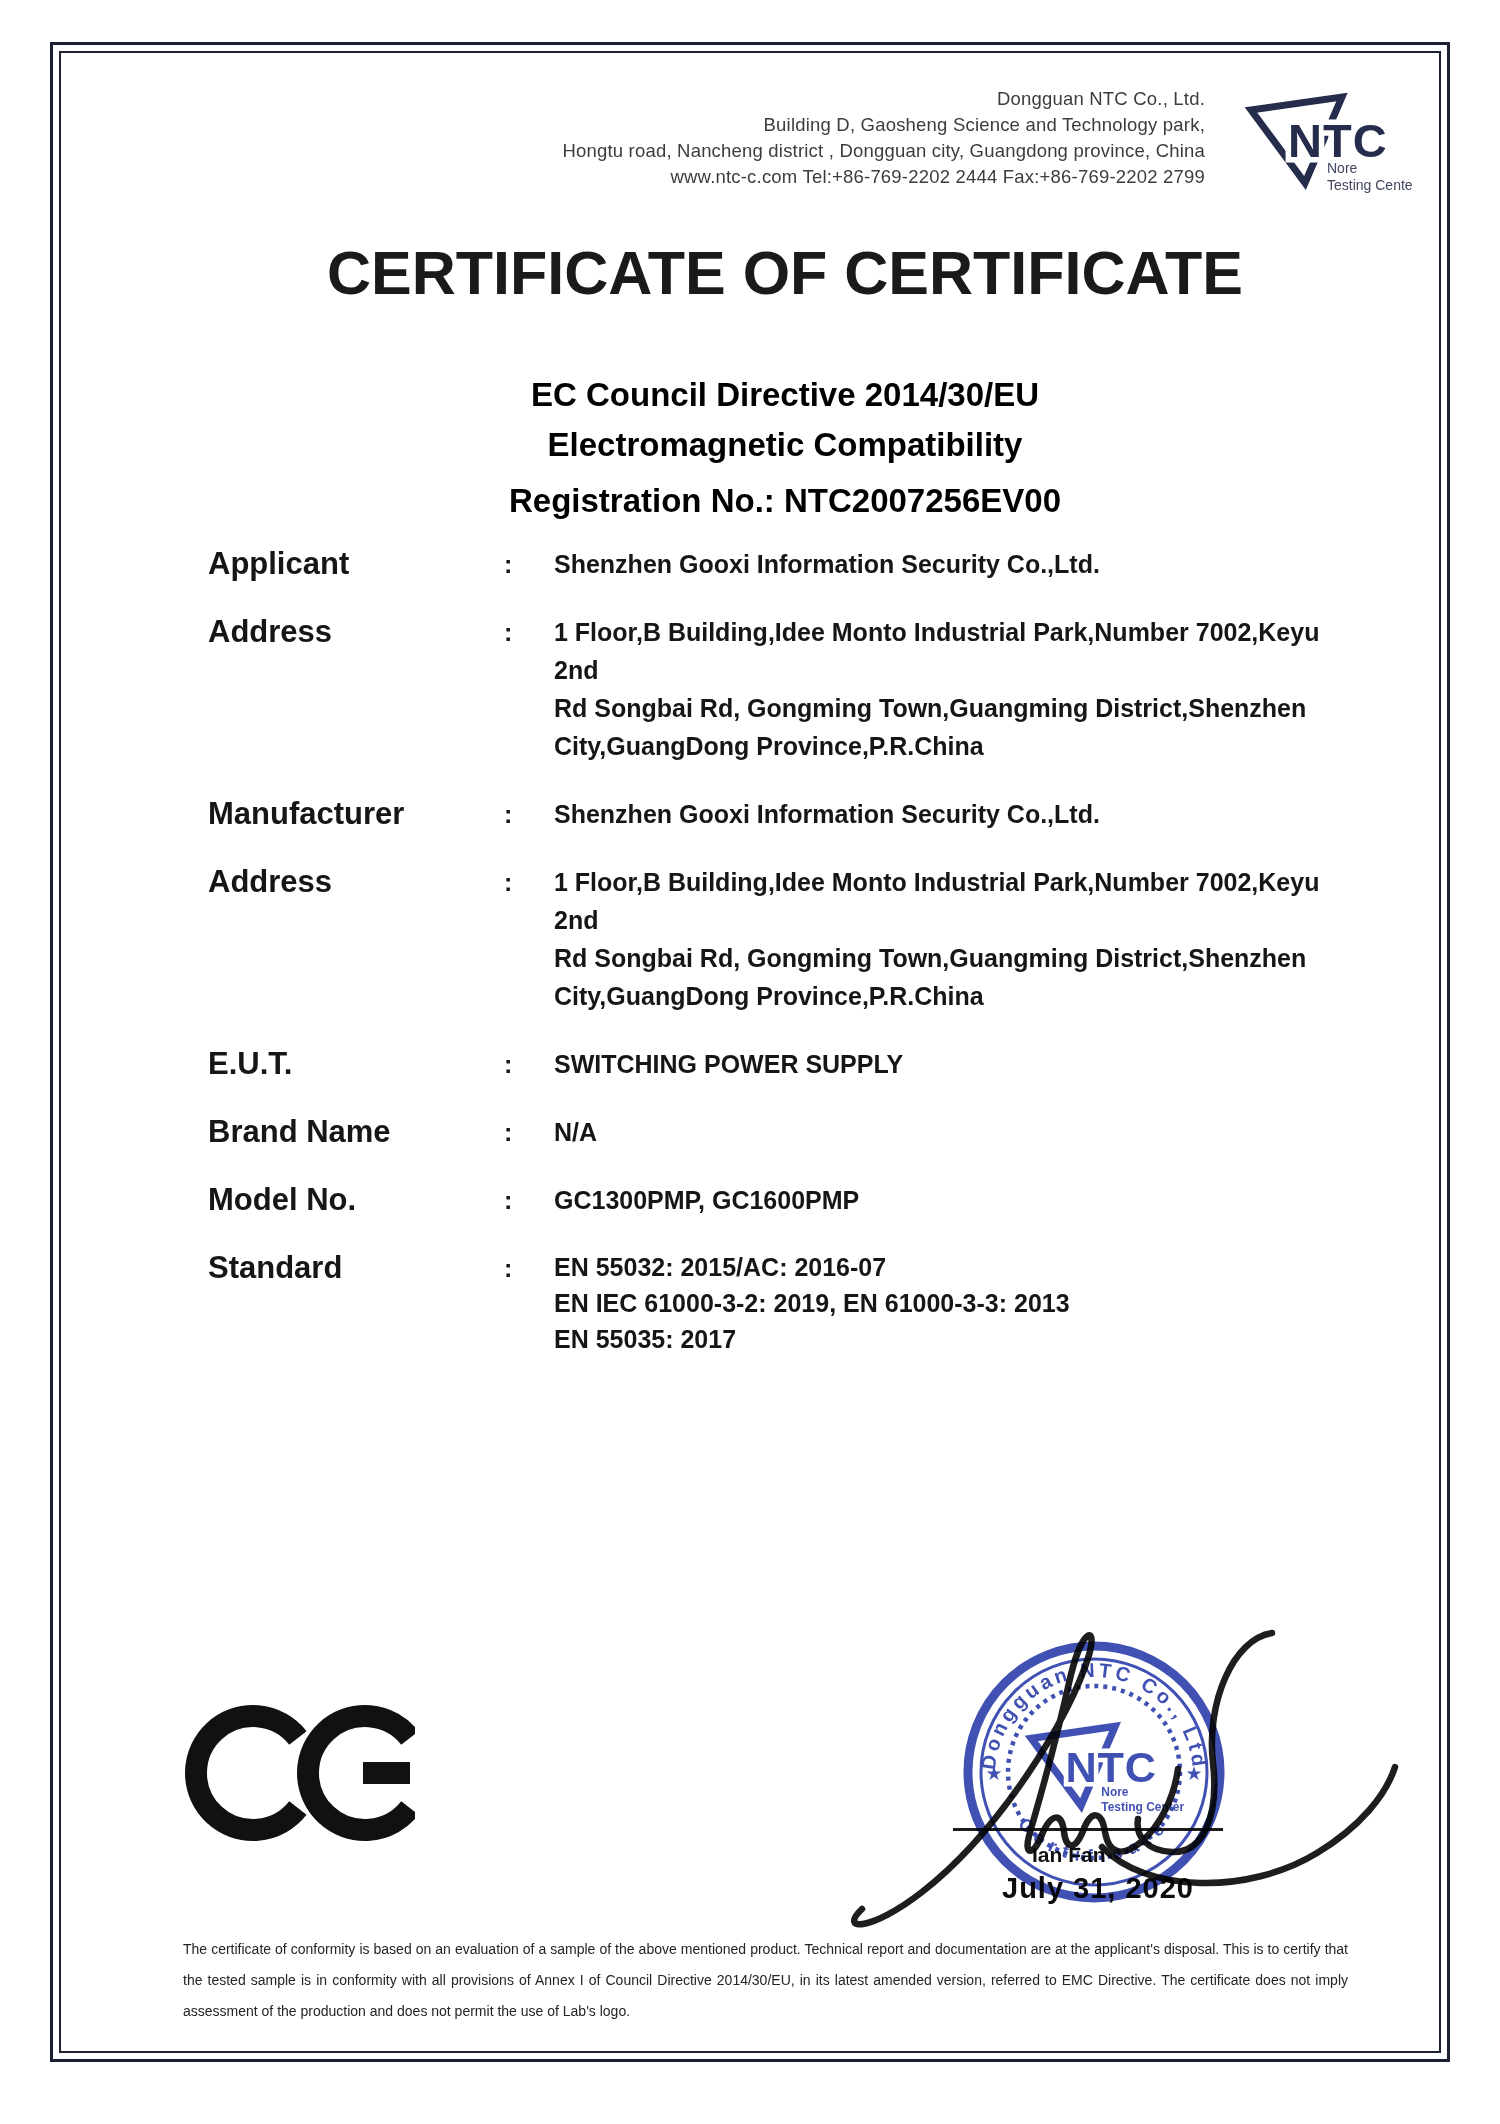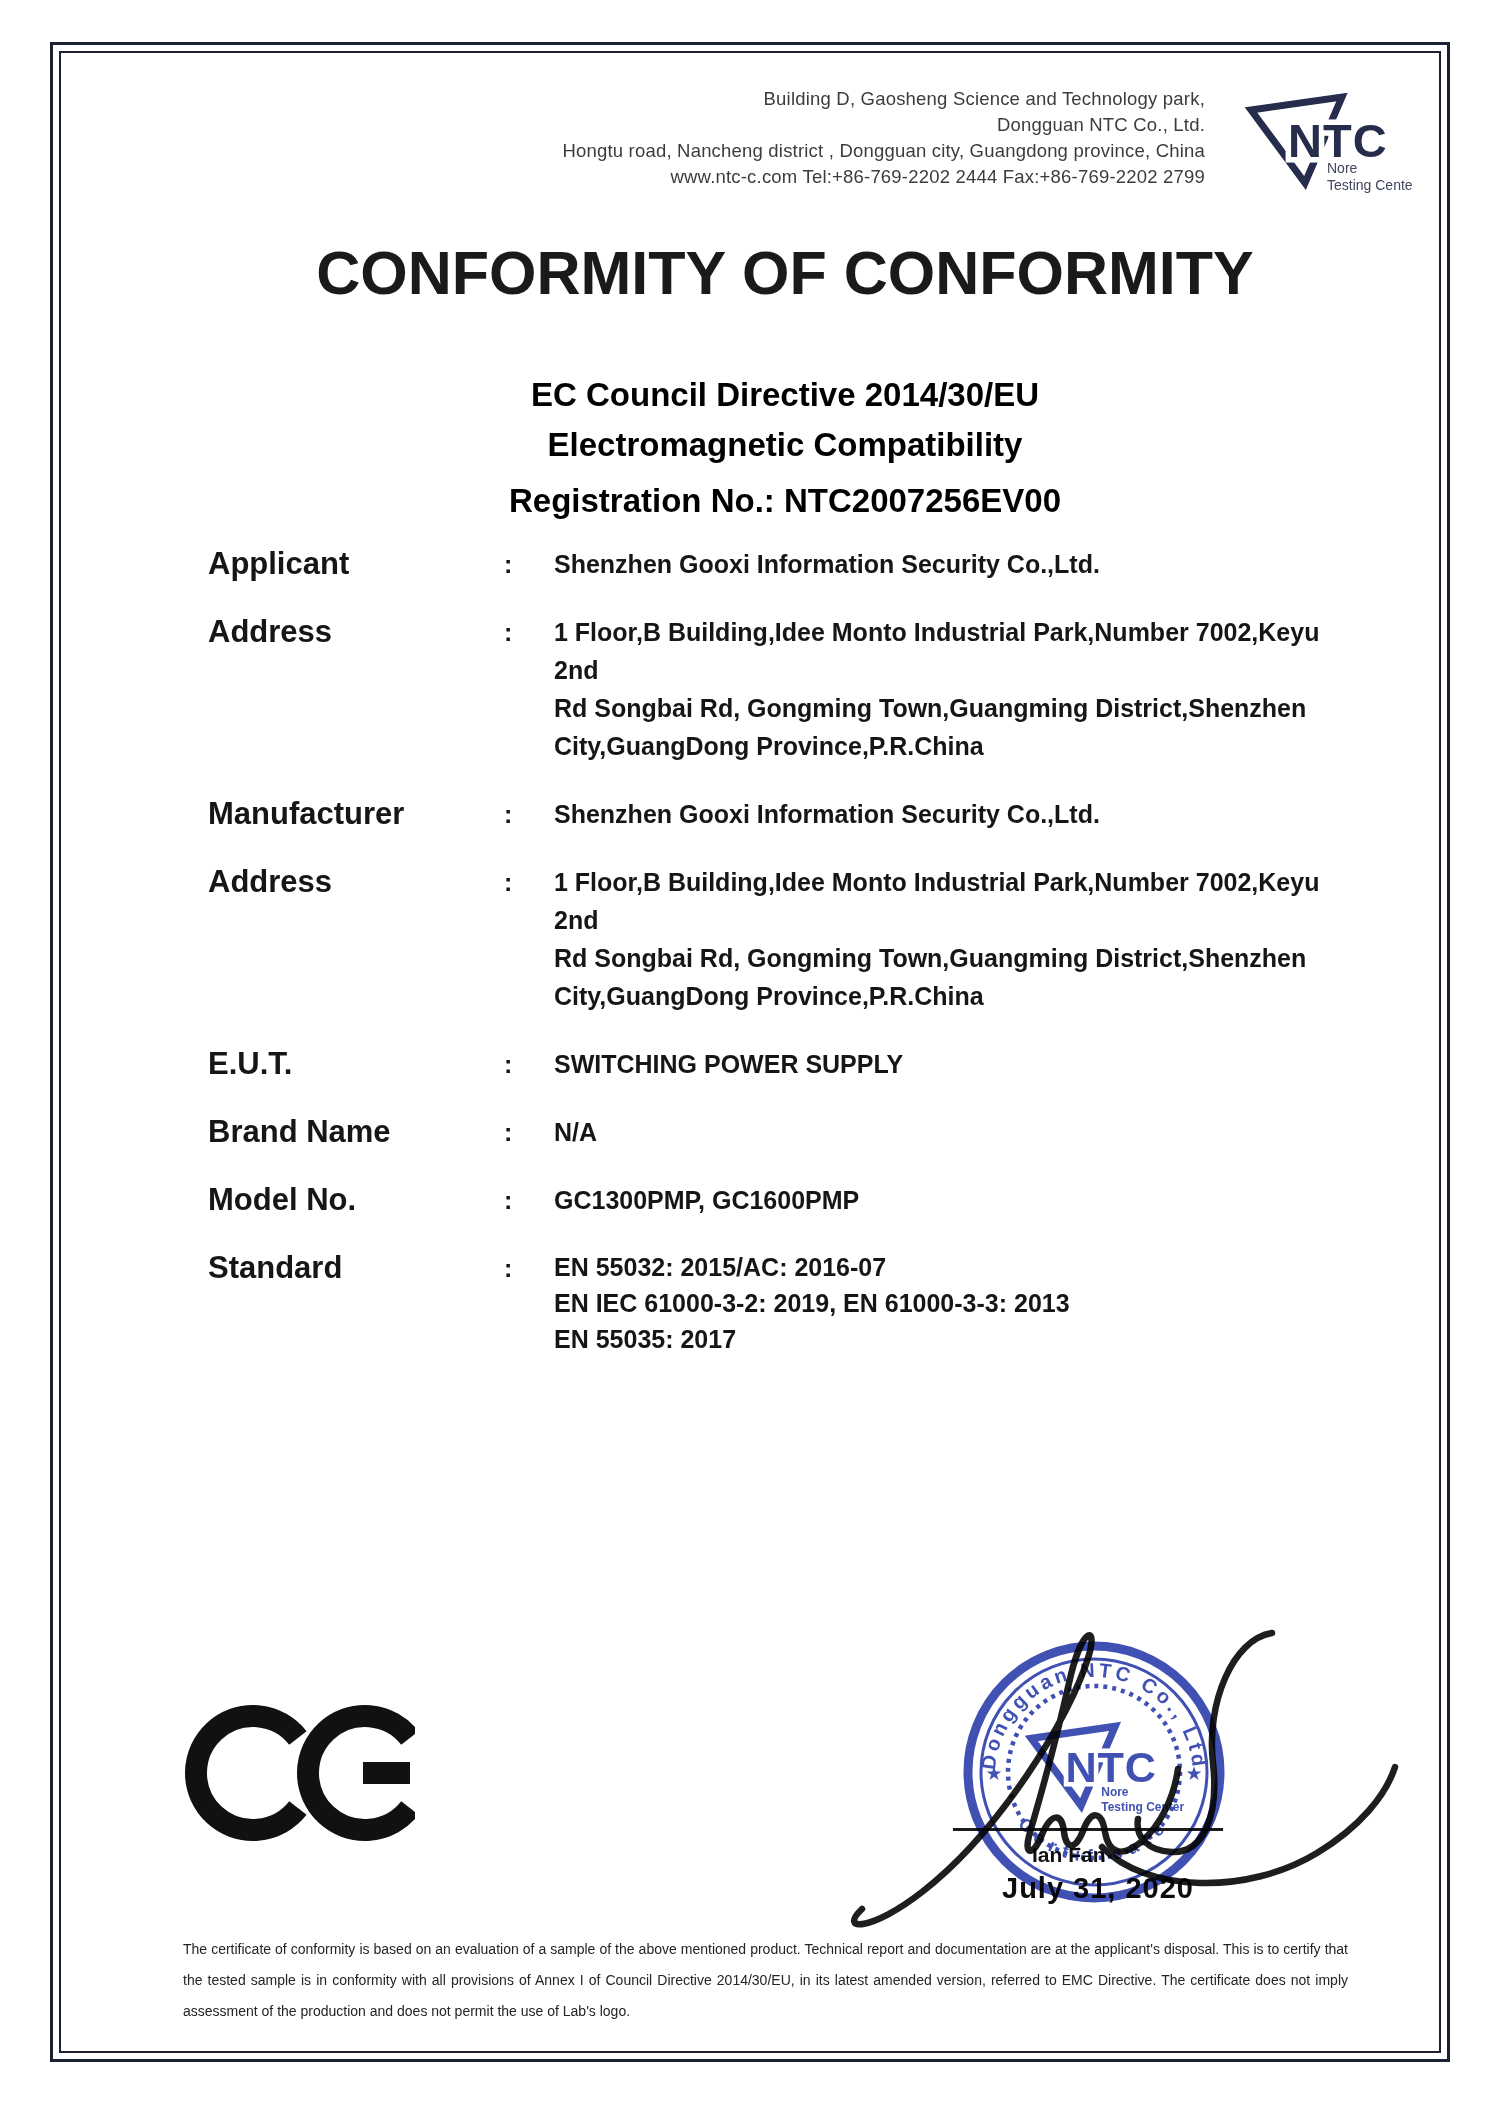--- a/index.html
+++ b/index.html
@@ -87,35 +87,35 @@
 </head>
 <body>
 
 <div class="page">
 
   <div class="frame-outer">
     <div class="frame-inner"></div>
   </div>
 
   <div class="header-address">
+    <div>Dongguan NTC  Co., Ltd.</div>
     <div>Building D, Gaosheng Science and Technology park,</div>
-    <div>Dongguan NTC  Co., Ltd.</div>
     <div>Hongtu road, Nancheng district , Dongguan city, Guangdong province, China</div>
     <div>www.ntc-c.com  Tel:+86-769-2202 2444  Fax:+86-769-2202 2799</div>
   </div>
 
   <svg class="logo-svg" width="170" height="115" viewBox="0 0 170 115">
     <path d="M 8 20 L 99 7 L 62 93 Z" fill="none" stroke="#262c4b" stroke-width="7" stroke-linejoin="miter"></path>
     <text x="45" y="67" font-size="47" font-weight="bold" font-family="Liberation Sans, sans-serif" stroke="#ffffff" stroke-width="11" letter-spacing="1">NTC</text>
     <text x="45" y="67" font-size="47" font-weight="bold" font-family="Liberation Sans, sans-serif" fill="#262c4b" letter-spacing="1">NTC</text>
     <text x="84" y="83" font-size="14" font-family="Liberation Sans, sans-serif" fill="#41465e">Nore</text>
     <text x="84" y="100" font-size="14" font-family="Liberation Sans, sans-serif" fill="#41465e">Testing Center</text>
   </svg>
 
-  <div class="doc-title">CONFORMITY OF CONFORMITY</div>
+  <div class="doc-title">CERTIFICATE OF CERTIFICATE</div>
 
   <div class="directive-block">
     <div class="directive-line">EC Council Directive 2014/30/EU</div>
     <div class="directive-line">Electromagnetic Compatibility</div>
     <div class="registration-line">Registration No.: NTC2007256EV00</div>
   </div>
 
   <div class="fields">
 
     <div class="frow">

